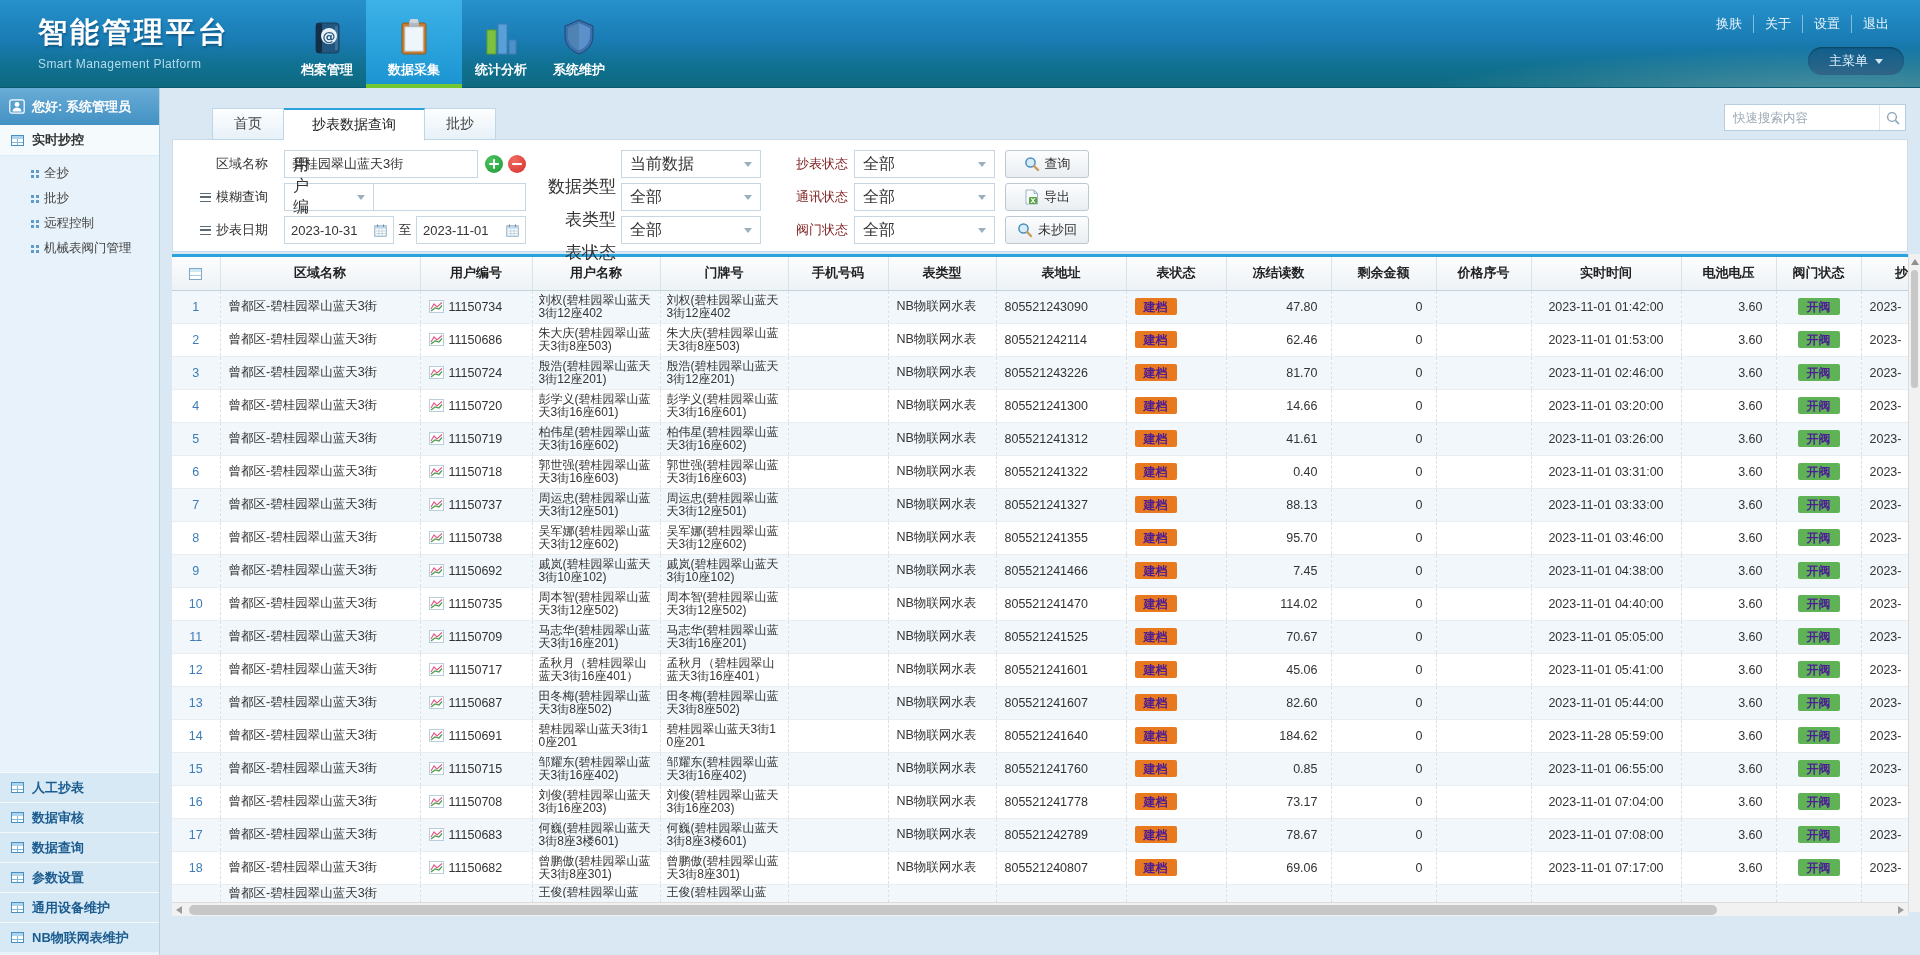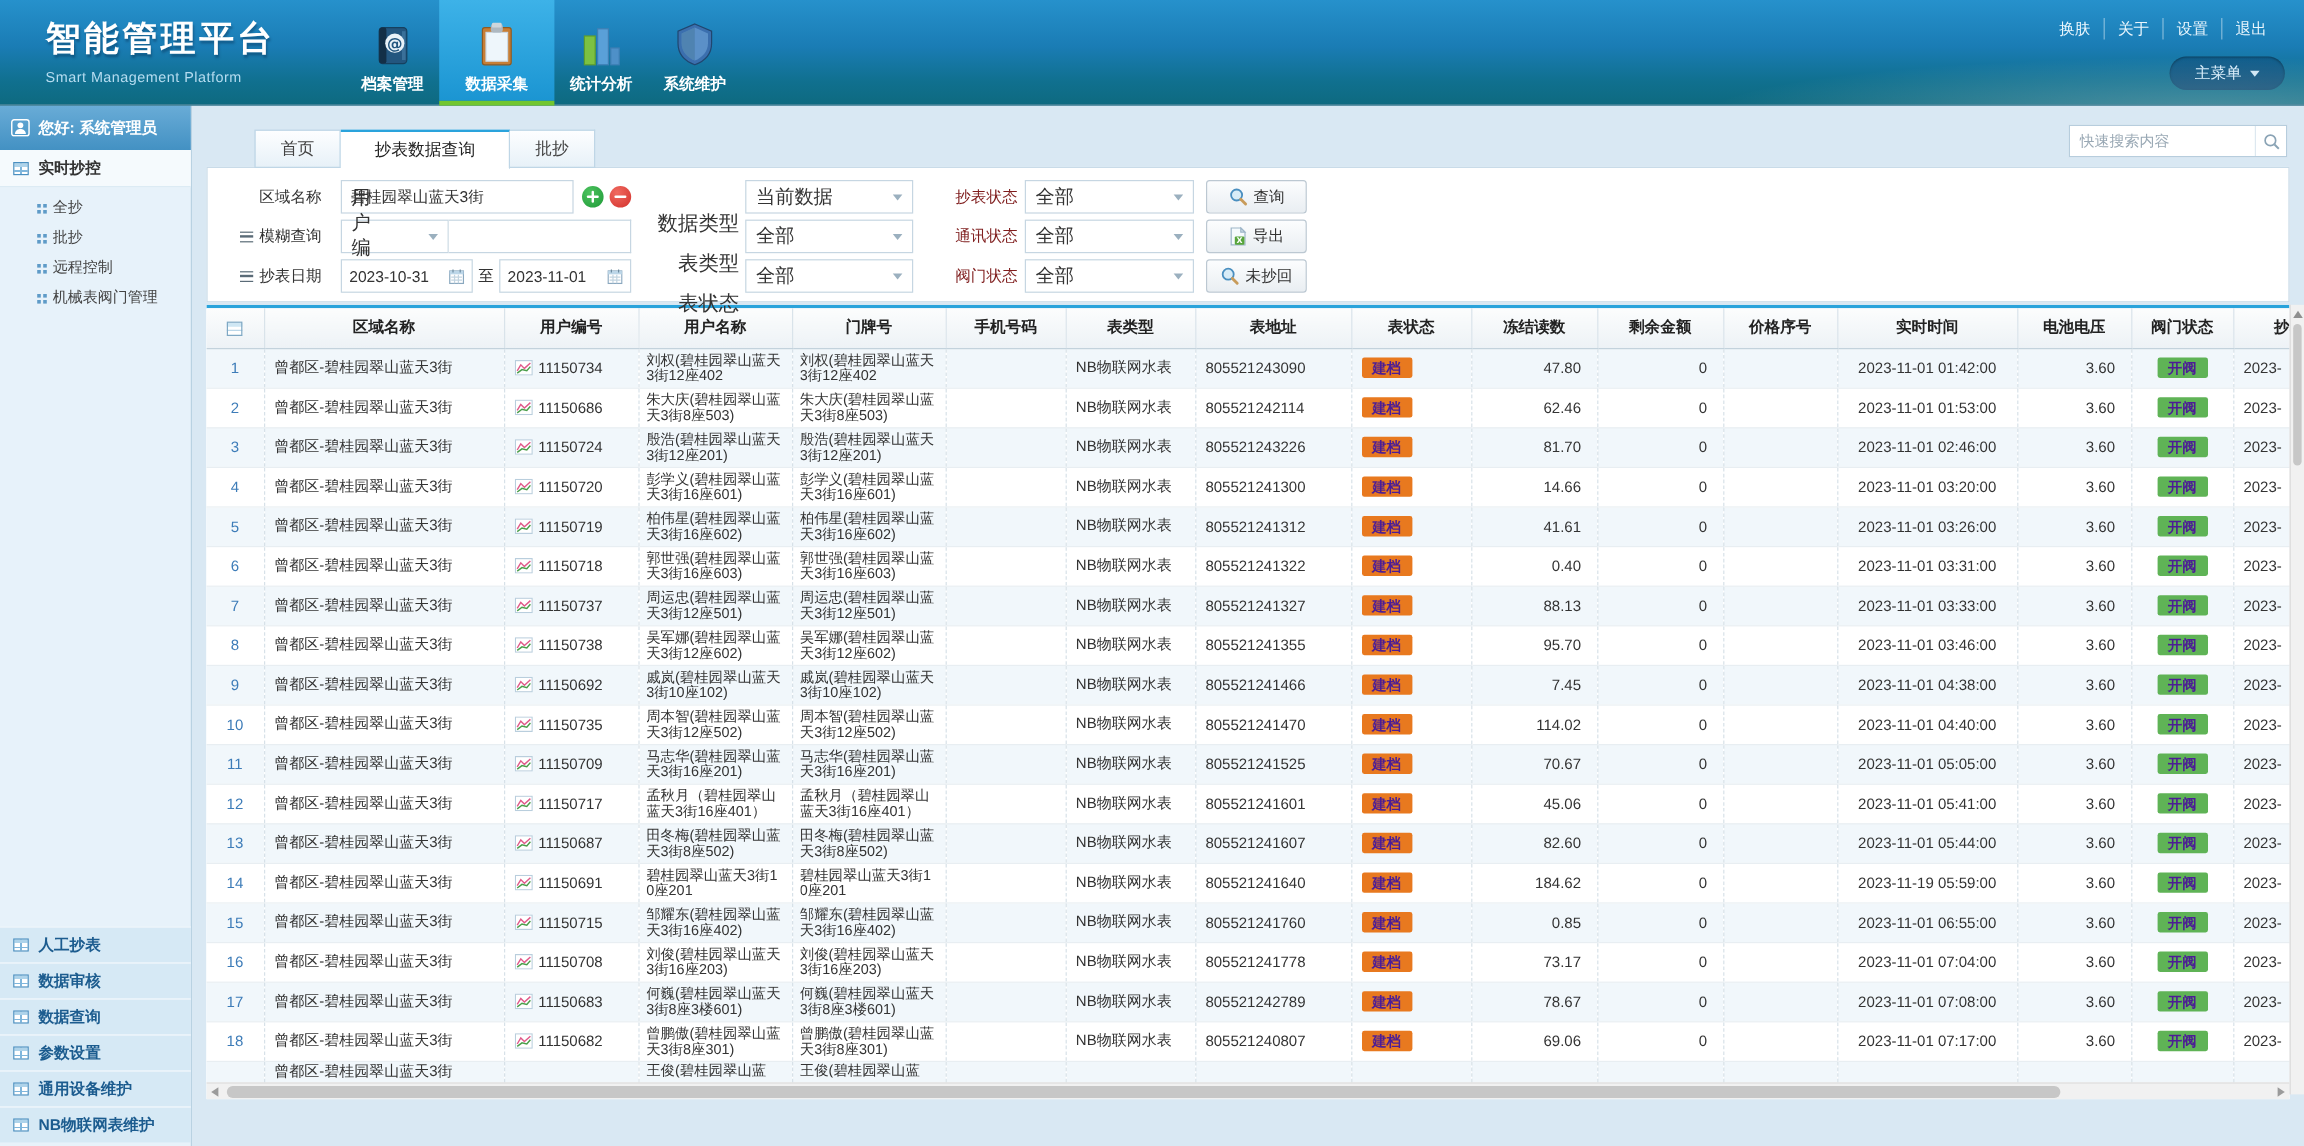--- a/index.html
+++ b/index.html
@@ -914,21 +914,21 @@
                 <td class="td-house small-cell al-left">
                   <div class="two-line">碧桂园翠山蓝天3街10座201</div>
                 </td>
                 <td class="td-phone al-center"></td>
                 <td class="td-mtype al-left">NB物联网水表</td>
                 <td class="td-addr al-left">805521241640</td>
                 <td class="td-status al-left"><span class="badge badge-orange">建档</span></td>
                 <td class="td-reading al-right">184.62</td>
                 <td class="td-balance al-right">0</td>
                 <td class="td-price al-center"></td>
-                <td class="td-time al-center">2023-11-19 05:59:00</td>
+                <td class="td-time al-center">2023-11-28 05:59:00</td>
                 <td class="td-volt al-right">3.60</td>
                 <td class="td-valve al-center"><span class="badge badge-green">开阀</span></td>
                 <td class="td-rtime al-left">2023-</td>
               </tr>
               <tr class="odd">
                 <td class="td-idx">15</td>
                 <td class="td-region al-left">曾都区-碧桂园翠山蓝天3街</td>
                 <td class="td-uid al-left">
                   <span class="uid-wrap">
                     <span class="chart-ico">

